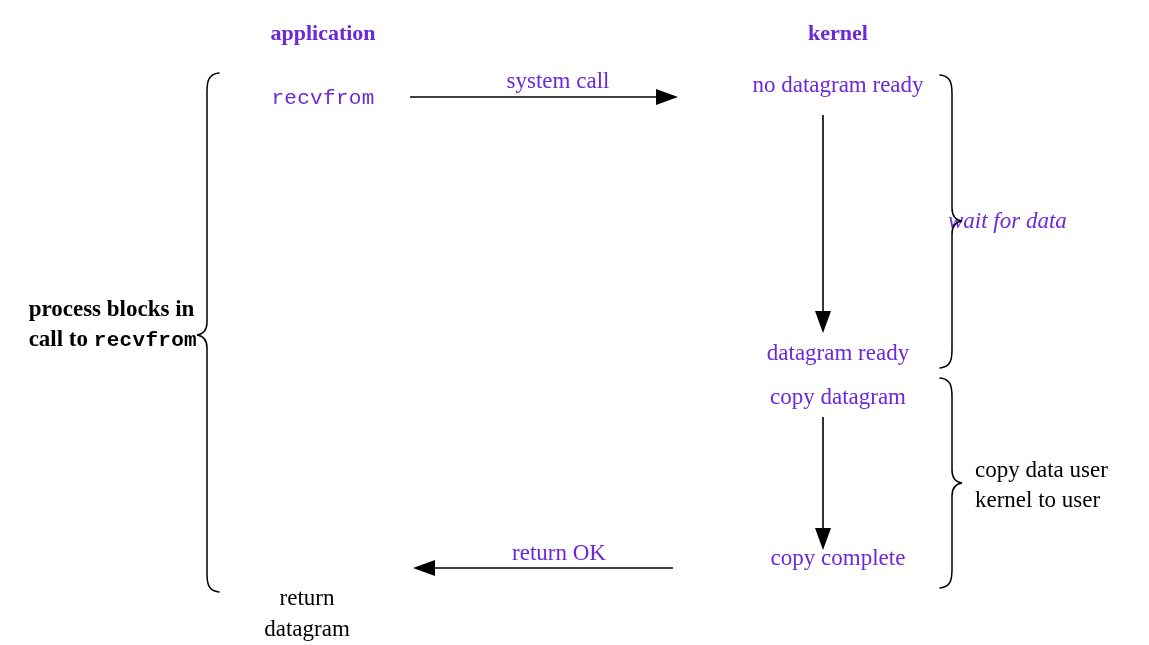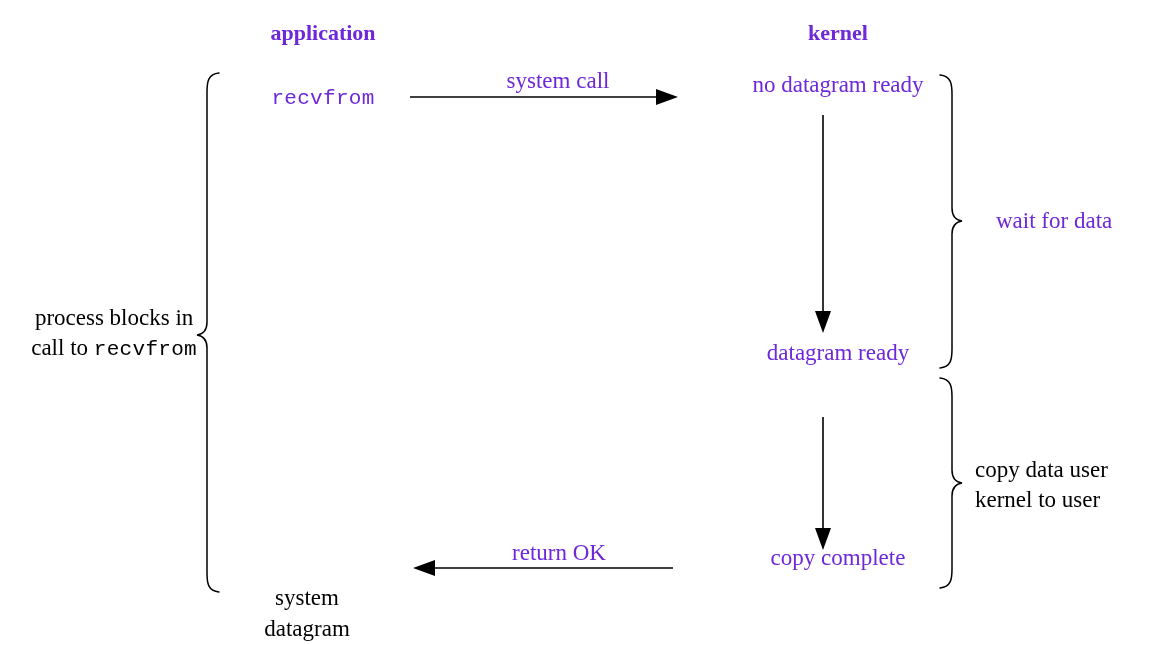--- a/index.html
+++ b/index.html
@@ -60,42 +60,43 @@
 <body>
 
 <div id="diagram-root">
 
   <div class="lbl bold center" style="left:307px; top:18px;">application</div>
 
   <div class="lbl bold center" style="left:822px; top:18px;">kernel</div>
 
   <div class="lbl mono center" style="left:307px; top:84px;">recvfrom</div>
 
-  <div class="two-line" style="position:absolute; left:197px; top:303px; transform:translateX(-100%); text-align:center; font-family:'Liberation Serif','DejaVu Serif',serif; font-size:23px; line-height:30px; white-space:nowrap;">
+  <div class="two-line" style="position:absolute; left:197px; top:294px; transform:translateX(-100%); text-align:left; font-family:'Liberation Serif','DejaVu Serif',serif; font-size:23px; line-height:30px; white-space:nowrap;font-weight:bold;">
     <div>process blocks in</div>
     <div><span>call to </span><span class="mono">recvfrom</span></div>
   </div>
 
   <div class="two-line" style="position:absolute; left:307px; top:582px; transform:translateX(-50%); text-align:center; font-family:'Liberation Serif','DejaVu Serif',serif; font-size:23px; line-height:31px; white-space:nowrap;">
-    <div>system</div>
+    <div>return</div>
     <div>datagram</div>
   </div>
 
   <div class="lbl center" style="left:822px; top:70px;">no datagram ready</div>
 
   <div class="lbl center" style="left:822px; top:338px;">datagram ready</div>
 
+  <div class="lbl center" style="left:822px; top:382px;">copy datagram</div>
 
   <div class="lbl center" style="left:822px; top:543px;">copy complete</div>
 
   <div class="lbl center" style="left:542px; top:66px;">system call</div>
 
   <div class="lbl center" style="left:543px; top:538px;">return OK</div>
 
-  <div class="lbl" style="left:980px; top:206px;">wait for data</div>
+  <div class="lbl" style="left:932px; top:206px;font-style:italic;">wait for data</div>
 
   <div class="two-line" style="position:absolute; left:975px; top:455px; font-family:'Liberation Serif','DejaVu Serif',serif; font-size:23px; line-height:30px; white-space:nowrap;">
     <div>copy data user</div>
     <div>kernel to user</div>
   </div>
 
   <svg class="overlay" viewBox="0 0 1149 645">
 
     <g>
       <path class="brace" d="M 219,73

